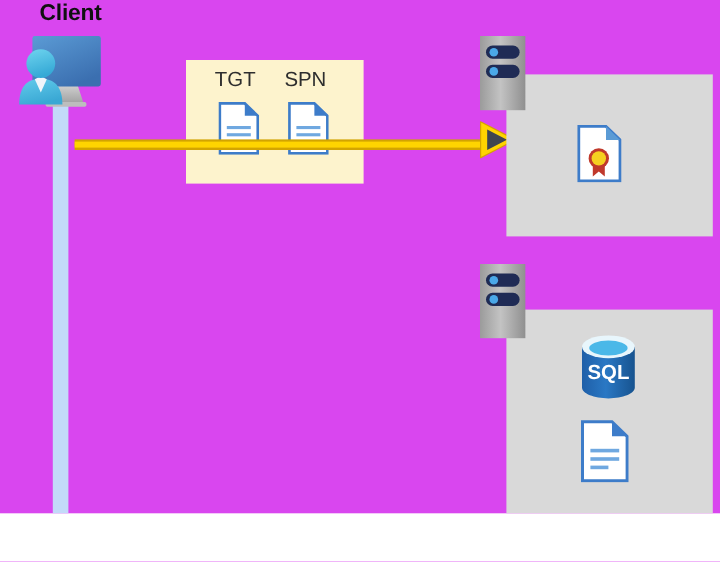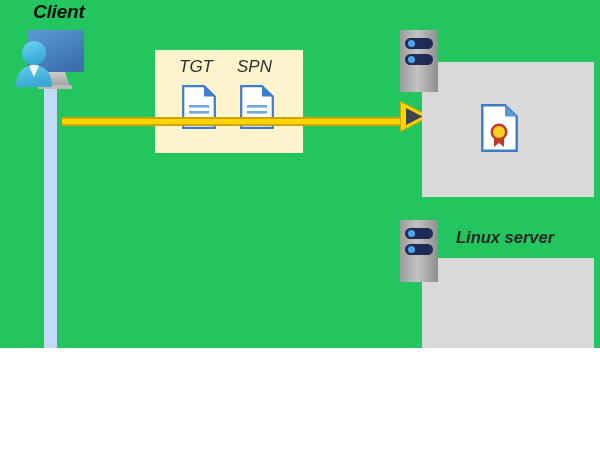--- a/index.html
+++ b/index.html
@@ -6,24 +6,23 @@
     margin: 0;
     padding: 0;
     background: #ffffff;
   }
   body {
     font-family: "Liberation Sans", sans-serif;
   }
   #canvas {
     position: relative;
     width: 600px;
-    height: 348px;
-    background: #22c55e;
+    height: 428px;
+    background: #d946ef;
     overflow: hidden;
-    font-style: italic;
   }
 
   
   .abs { position: absolute; }
 
   
   #client-title {
     left: 33px;
     top: 1px;
     font-size: 19px;
@@ -265,39 +264,53 @@
       <path d="M1.3 1.3 H24 L35.7 12.6 V46.7 H1.3 Z" fill="#ffffff" stroke="#3d7cc9" stroke-width="2.4"></path>
       <path d="M24 1.3 L35.7 12.6 H24 Z" fill="#5b9bd5"></path>
       <path d="M13 30 L13 43 L18 39 L23 43 L23 30 Z" fill="#c0392b"></path>
       <circle cx="18" cy="28" r="8.5" fill="#c0392b"></circle>
       <circle cx="18" cy="28" r="6" fill="#f5d020"></circle>
     </svg>
   </div>
 
   <div class="abs" id="ls-panel"></div>
 
-  <div class="abs" id="ls-title">Linux server</div>
 
   <div class="abs" id="ls-server-icon">
     <svg width="38" height="62" viewBox="0 0 38 62" xmlns="http://www.w3.org/2000/svg">
       <defs>
         <linearGradient id="srvGrad2" x1="0" y1="0" x2="1" y2="0">
           <stop offset="0%" stop-color="#9b9b9b"></stop>
           <stop offset="45%" stop-color="#c3c3c3"></stop>
           <stop offset="100%" stop-color="#8f8f8f"></stop>
         </linearGradient>
       </defs>
       <rect x="0" y="0" width="38" height="62" fill="url(#srvGrad2)"></rect>
       <rect x="5" y="8" width="28" height="11" rx="5.5" fill="#1f2b55"></rect>
       <circle cx="11.5" cy="13.5" r="3.6" fill="#4aa8e8"></circle>
       <rect x="5" y="24" width="28" height="11" rx="5.5" fill="#1f2b55"></rect>
       <circle cx="11.5" cy="29.5" r="3.6" fill="#4aa8e8"></circle>
     </svg>
   </div>
 
+  <div class="abs" id="ls-sql-icon">
+    <svg width="54" height="56" viewBox="0 0 54 56" xmlns="http://www.w3.org/2000/svg">
+      <defs>
+        <linearGradient id="dbBody" x1="0" y1="0" x2="1" y2="0">
+          <stop offset="0%" stop-color="#1f5fa8"></stop>
+          <stop offset="45%" stop-color="#2a78c4"></stop>
+          <stop offset="100%" stop-color="#17538f"></stop>
+        </linearGradient>
+      </defs>
+      <path d="M5 11 H49 V45 C49 50 39 54 27 54 C15 54 5 50 5 45 Z" fill="url(#dbBody)"></path>
+      <ellipse cx="27" cy="11" rx="22" ry="9.5" fill="#e8f6fc"></ellipse>
+      <ellipse cx="27" cy="12" rx="16" ry="6.2" fill="#4ab8e8"></ellipse>
+      <text x="27" y="38" font-family="'Liberation Sans', sans-serif" font-size="17" font-weight="bold" fill="#ffffff" text-anchor="middle">SQL</text>
+    </svg>
+  </div>
 
   <div class="abs" id="ls-doc-icon">
     <svg width="40" height="52" viewBox="0 0 40 52" xmlns="http://www.w3.org/2000/svg">
       <path d="M1.4 1.4 H26 L38.6 13.6 V50.6 H1.4 Z" fill="#ffffff" stroke="#3d7cc9" stroke-width="2.5"></path>
       <path d="M26 1.4 L38.6 13.6 H26 Z" fill="#3d7cc9"></path>
       <rect x="8" y="24" width="24" height="3" fill="#6fa8e0"></rect>
       <rect x="8" y="31" width="24" height="3" fill="#6fa8e0"></rect>
       <rect x="8" y="38" width="15" height="3" fill="#6fa8e0"></rect>
     </svg>
   </div>

